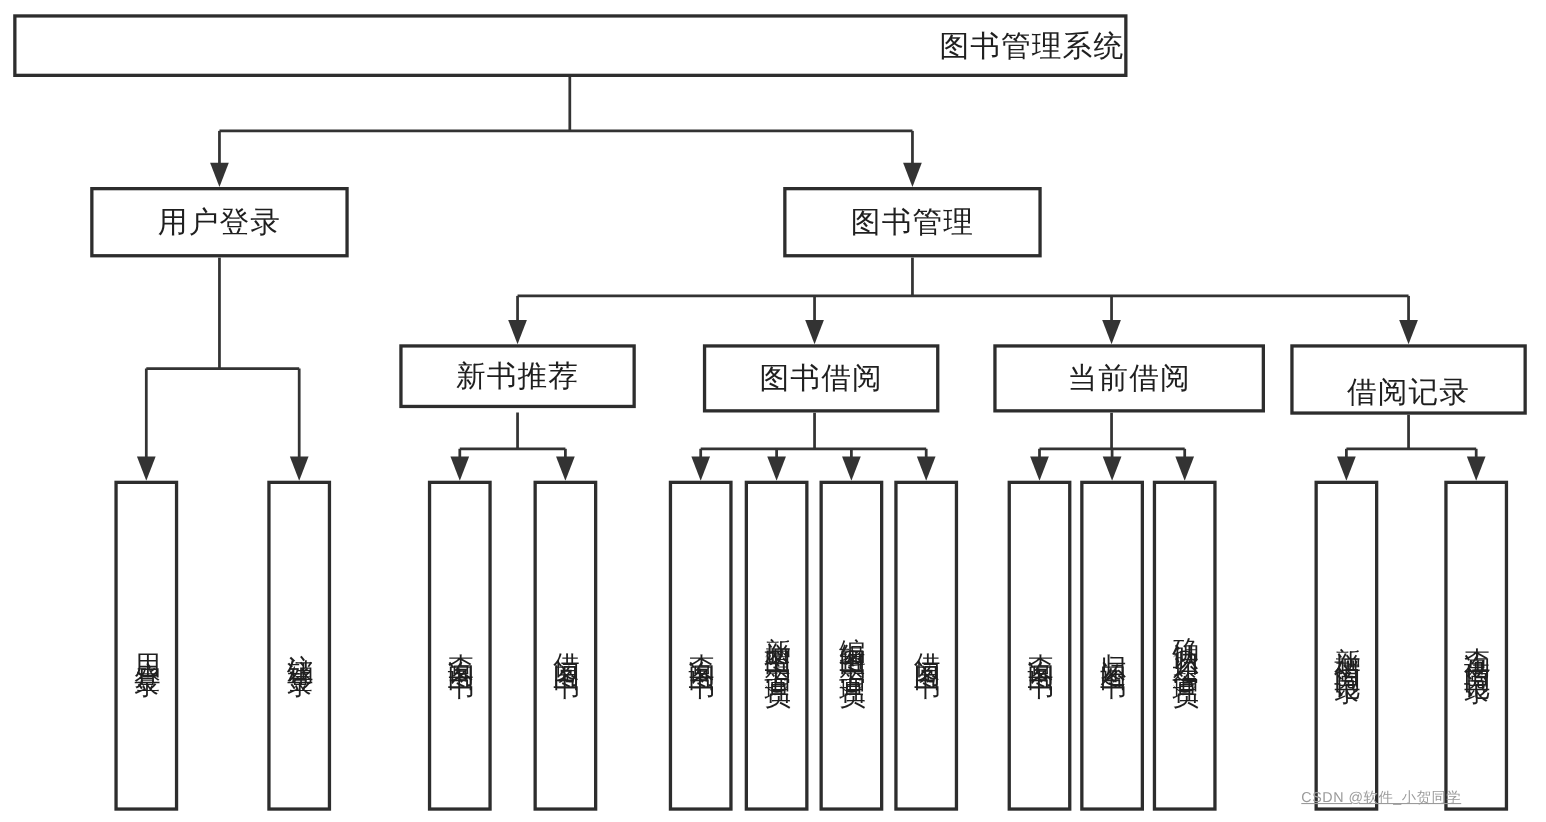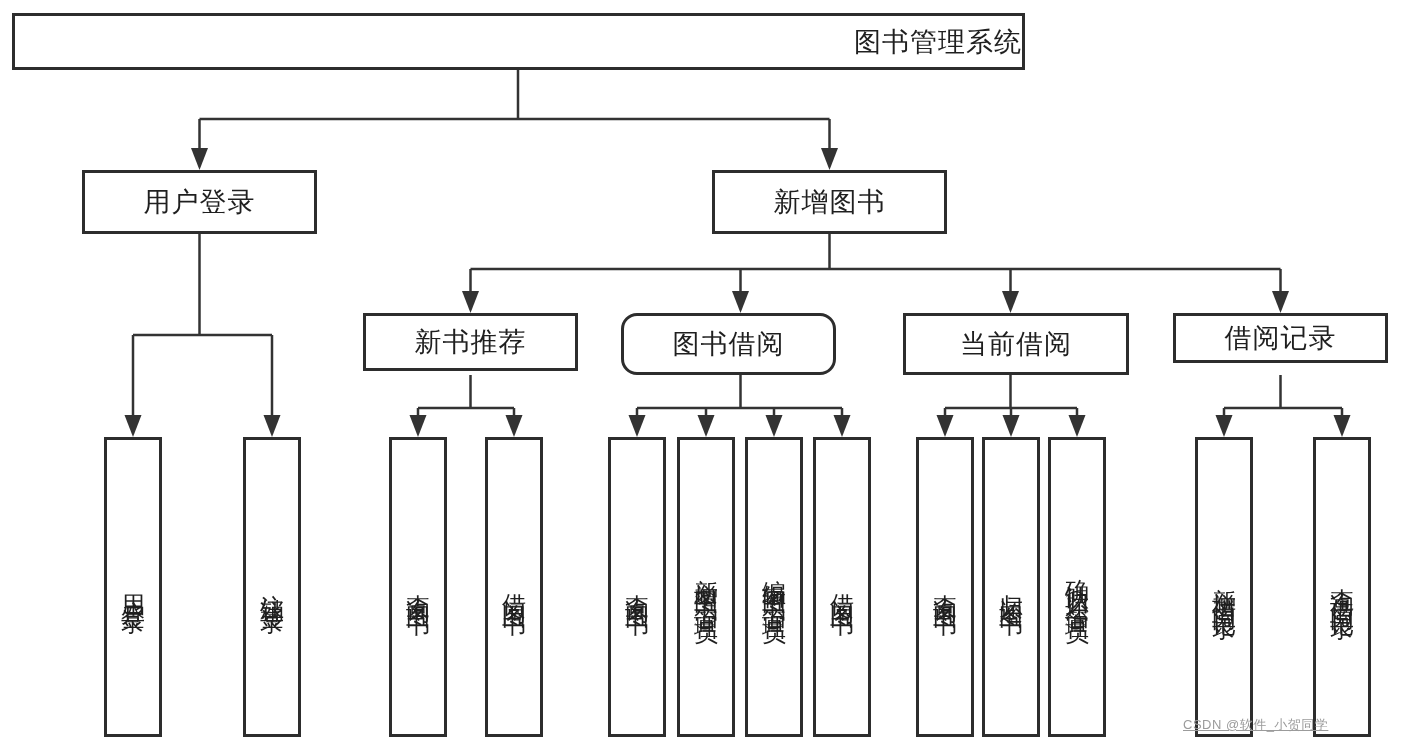--- a/index.html
+++ b/index.html
@@ -135,33 +135,33 @@
   </svg>
 
   <div class="box" style="left:12px; top:13px; width:1013px; height:57px;justify-content:flex-end;">
     <span>图书管理系统</span>
   </div>
 
   <div class="box" style="left:82px; top:170px; width:235px; height:64px;">
     <span>用户登录</span>
   </div>
   <div class="box" style="left:712px; top:170px; width:235px; height:64px;">
-    <span>新增图书</span>
+    <span>图书管理</span>
   </div>
 
   <div class="box" style="left:363px; top:313px; width:215px; height:58px;">
     <span>新书推荐</span>
   </div>
-  <div class="box" style="left:621px; top:313px; width:215px; height:62px;border-radius:16px;">
+  <div class="box" style="left:639px; top:313px; width:215px; height:62px;">
     <span>图书借阅</span>
   </div>
-  <div class="box" style="left:903px; top:313px; width:226px; height:62px;">
+  <div class="box" style="left:903px; top:313px; width:247px; height:62px;">
     <span>当前借阅</span>
   </div>
-  <div class="box" style="left:1173px; top:313px; width:215px; height:50px;">
+  <div class="box" style="left:1173px; top:313px; width:215px; height:64px;align-items:flex-end;">
     <span>借阅记录</span>
   </div>
 
   <div class="vbox" style="left:104px;">
     <span class="vtext">用户登录</span>
   </div>
   <div class="vbox" style="left:243px;">
     <span class="vtext">注销登录</span>
   </div>
 

